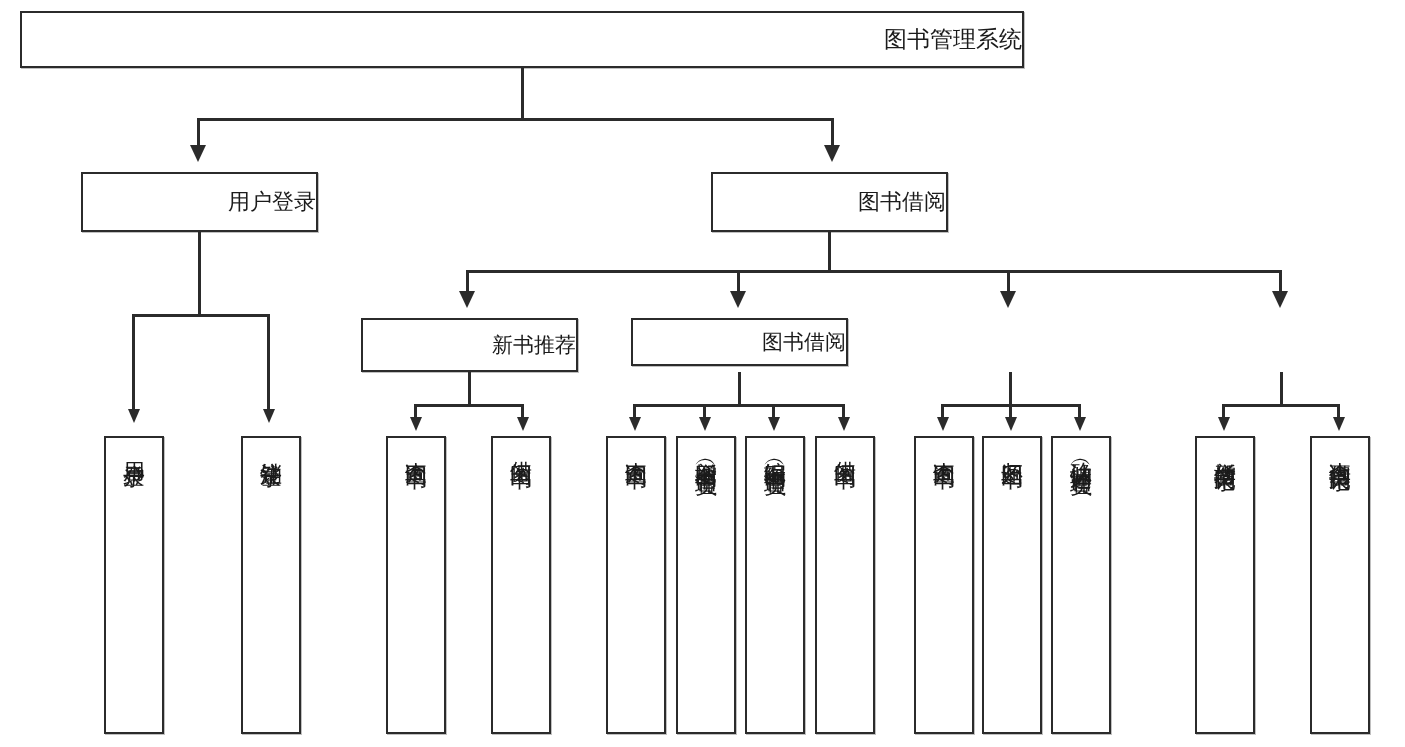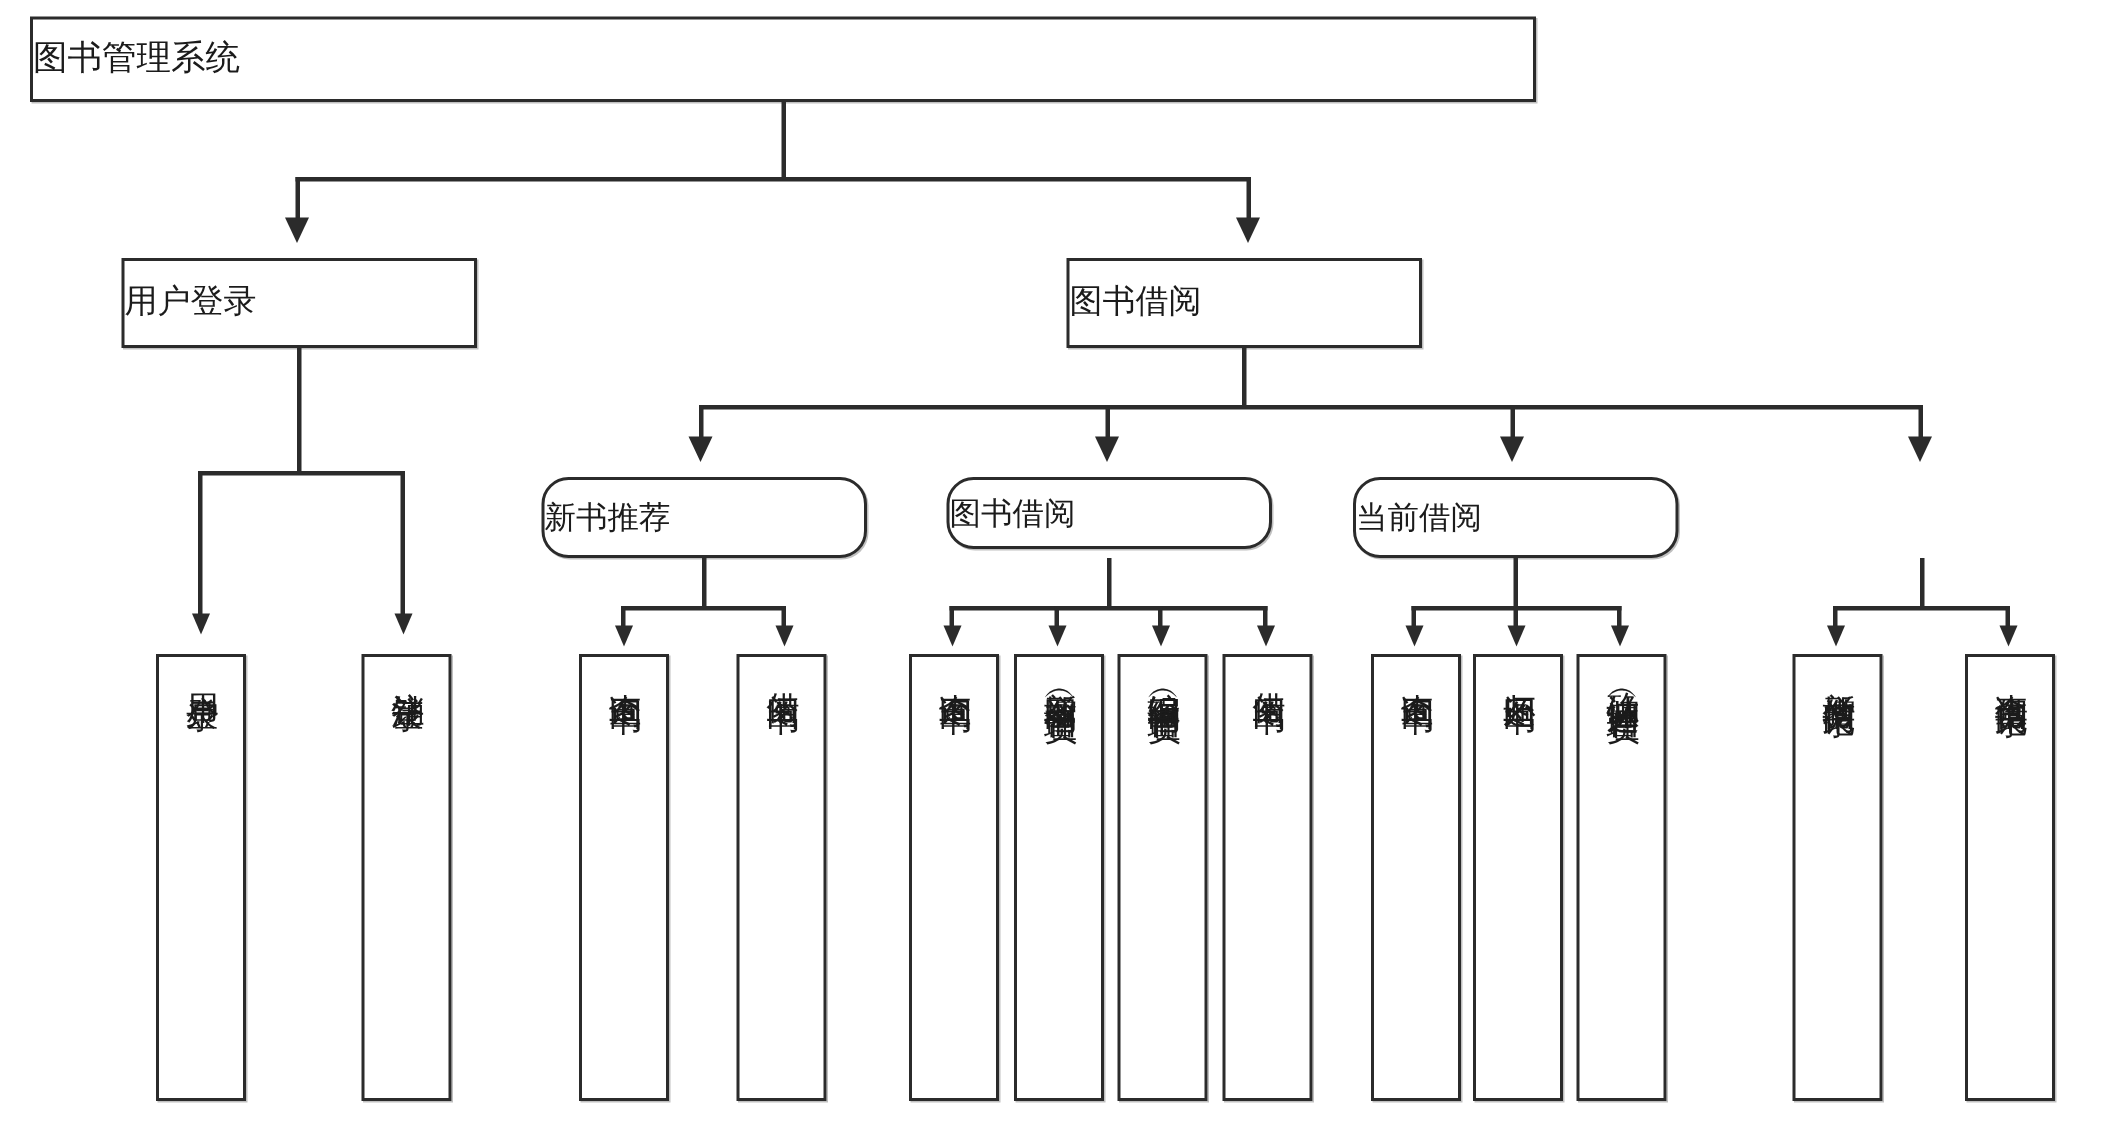--- a/index.html
+++ b/index.html
@@ -16,35 +16,34 @@
     overflow:hidden;
   }
   
   .node{
     position:absolute;
     box-sizing:border-box;
     background:#ffffff;
     border:2.5px solid #2b2b2b;
     display:flex;
     align-items:center;
-    justify-content:flex-start;
+    justify-content:flex-end;
     text-align:center;
     color:#1b1b1b;
     line-height:1.18;
     box-shadow:1px 1px 0 rgba(140,140,140,.55);
   }
   .node.root{
     font-size:23px;
   }
   .node.lvl1{
     font-size:22px;
   }
   .node.lvl2{
     font-size:21px;
-    border-radius:18px;
   }
   
   .node.leaf{
     font-size:22px;
     align-items:flex-start;
     justify-content:center;
     padding-top:6px;
   }
   .vtext{
     writing-mode:vertical-rl;
@@ -127,23 +126,20 @@
   <div class="arrow" style="left:1000px;top:291px;"></div>
   <div class="edge vline" style="left:1279px;top:270px;width:3px;height:22px;"></div>
   <div class="arrow" style="left:1272px;top:291px;"></div>
 
   <div class="node lvl2" style="left:361px;top:318px;width:217px;height:54px;">
     <span>新书推荐</span>
   </div>
   <div class="node lvl2" style="left:631px;top:318px;width:217px;height:48px;">
     <span>图书借阅</span>
   </div>
-  <div class="node lvl2" style="left:902px;top:318px;width:217px;height:54px;">
-    <span>当前借阅</span>
-  </div>
 
   <div class="edge vline" style="left:468px;top:372px;width:3px;height:34px;"></div>
   <div class="edge hline" style="left:414px;top:404px;width:110px;height:3px;"></div>
   <div class="edge vline" style="left:414px;top:404px;width:3px;height:14px;"></div>
   <div class="arrow small" style="left:410px;top:417px;"></div>
   <div class="edge vline" style="left:521px;top:404px;width:3px;height:14px;"></div>
   <div class="arrow small" style="left:517px;top:417px;"></div>
 
   <div class="edge vline" style="left:738px;top:372px;width:3px;height:34px;"></div>
   <div class="edge hline" style="left:633px;top:404px;width:212px;height:3px;"></div>

